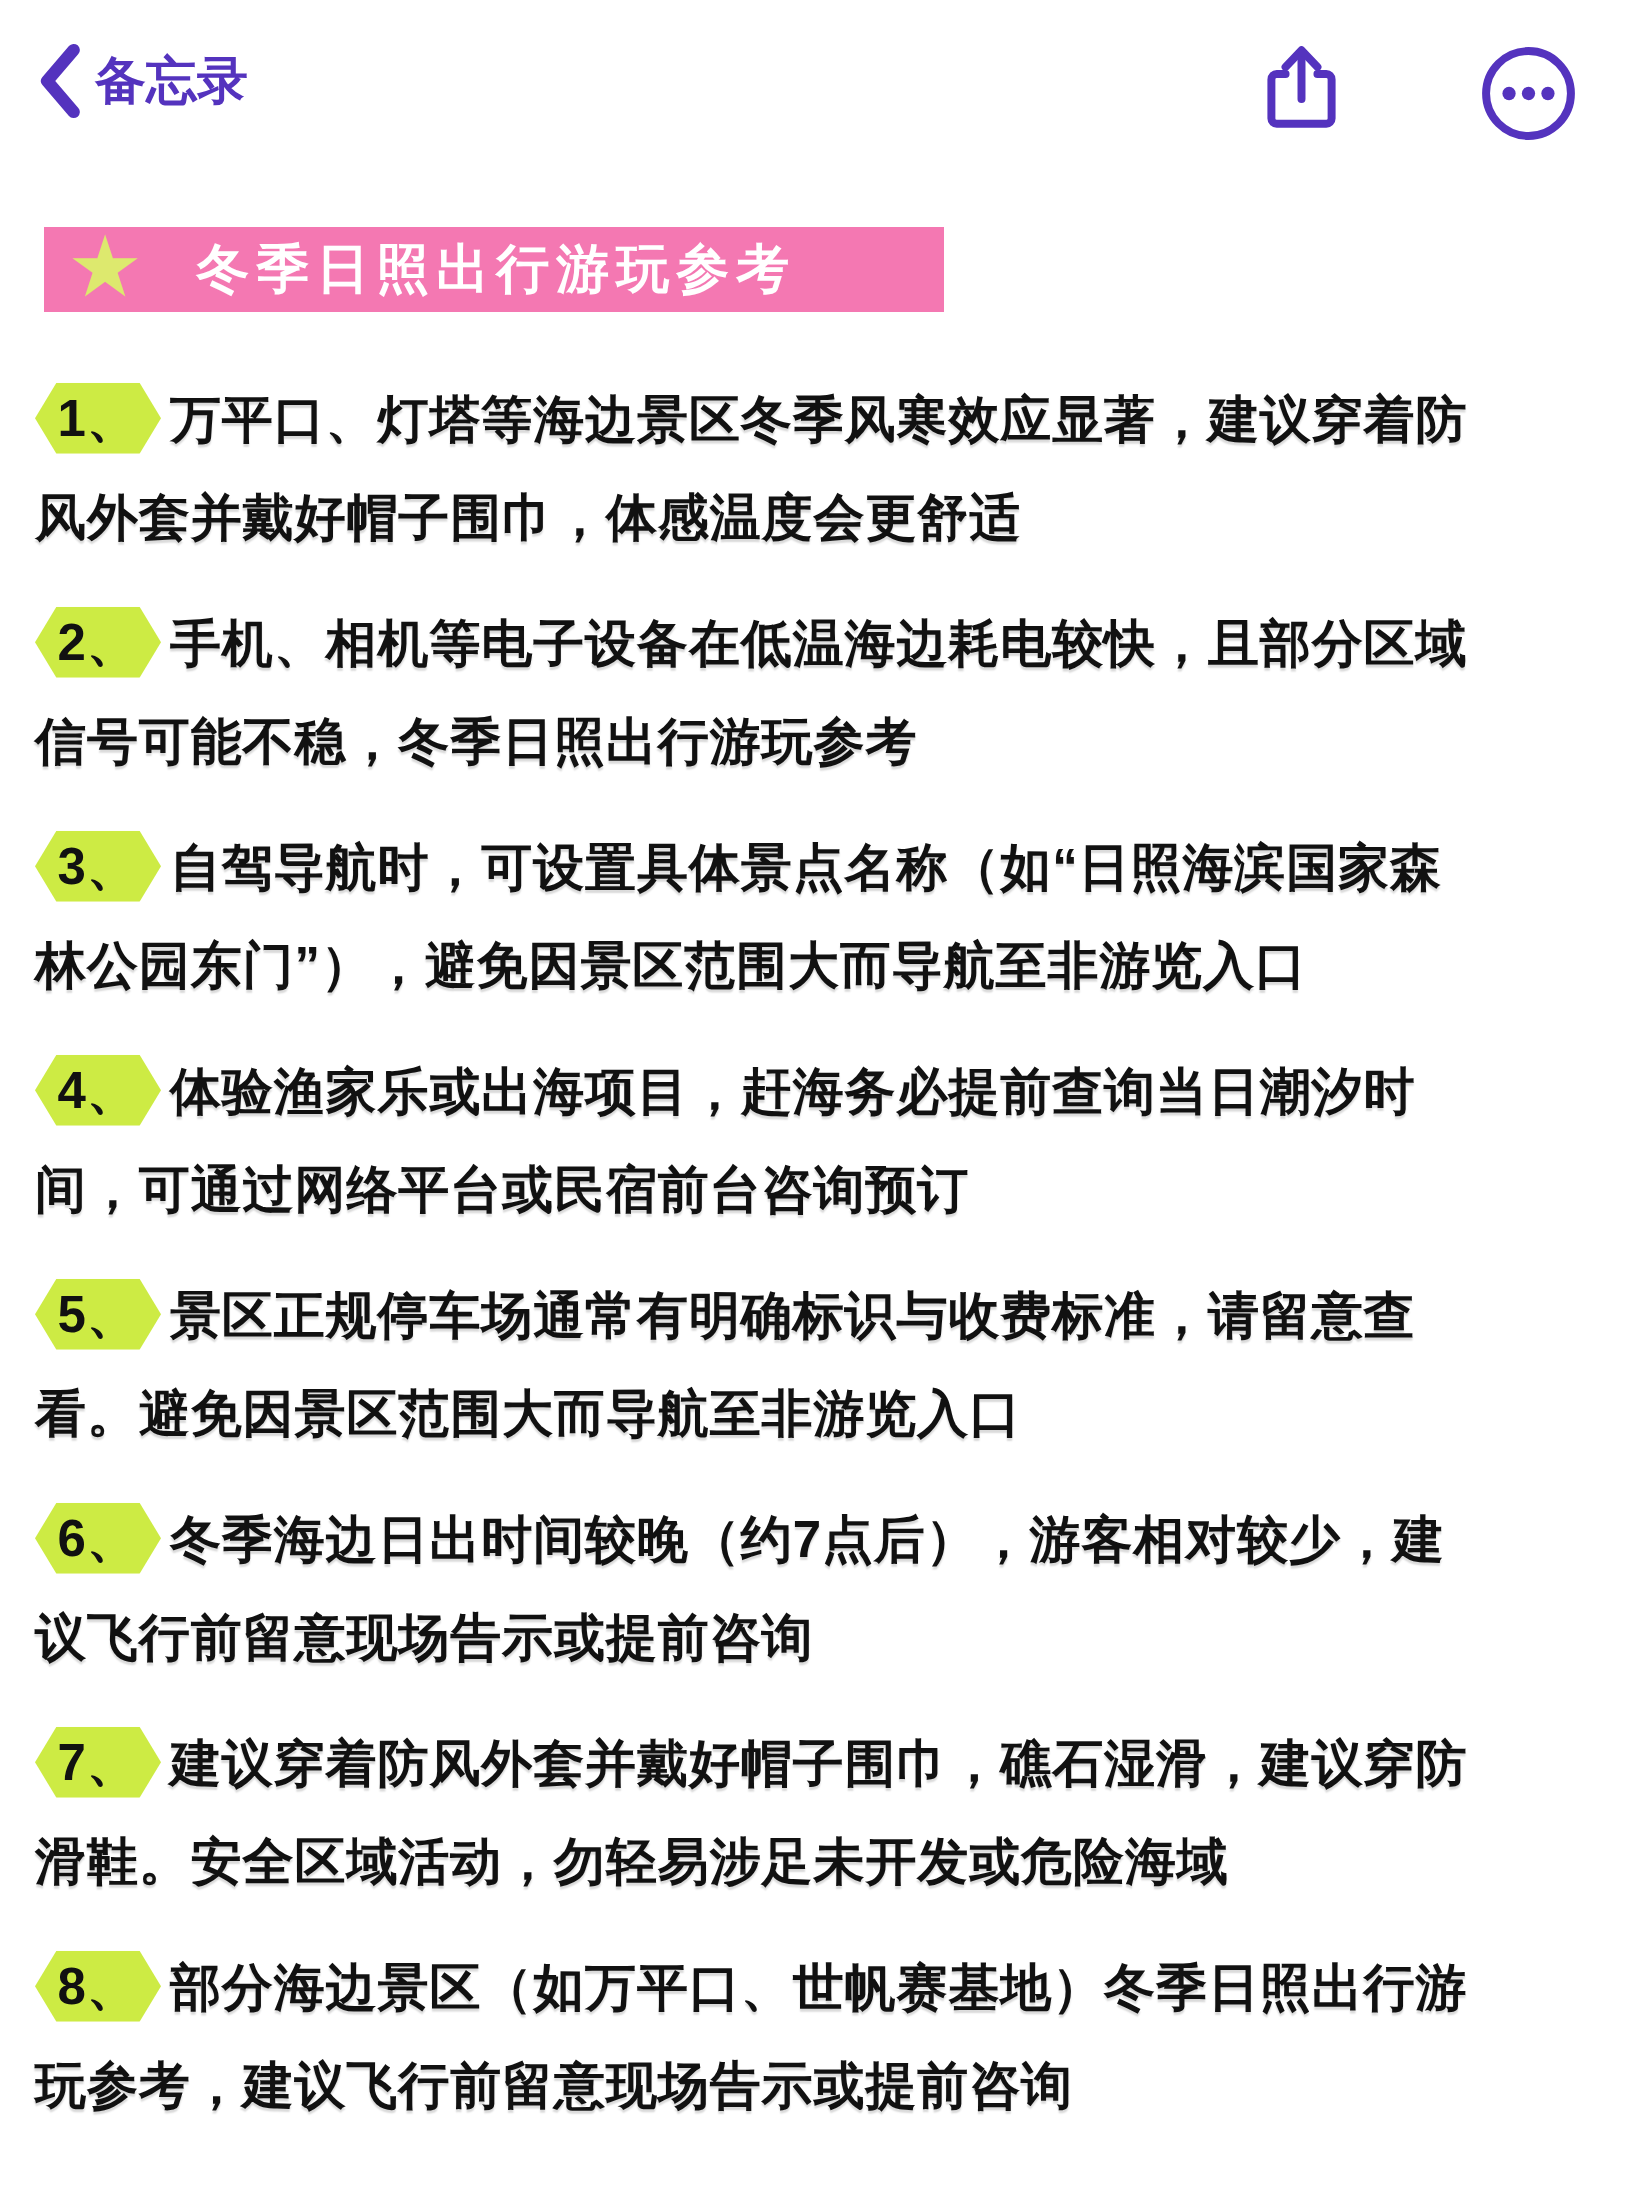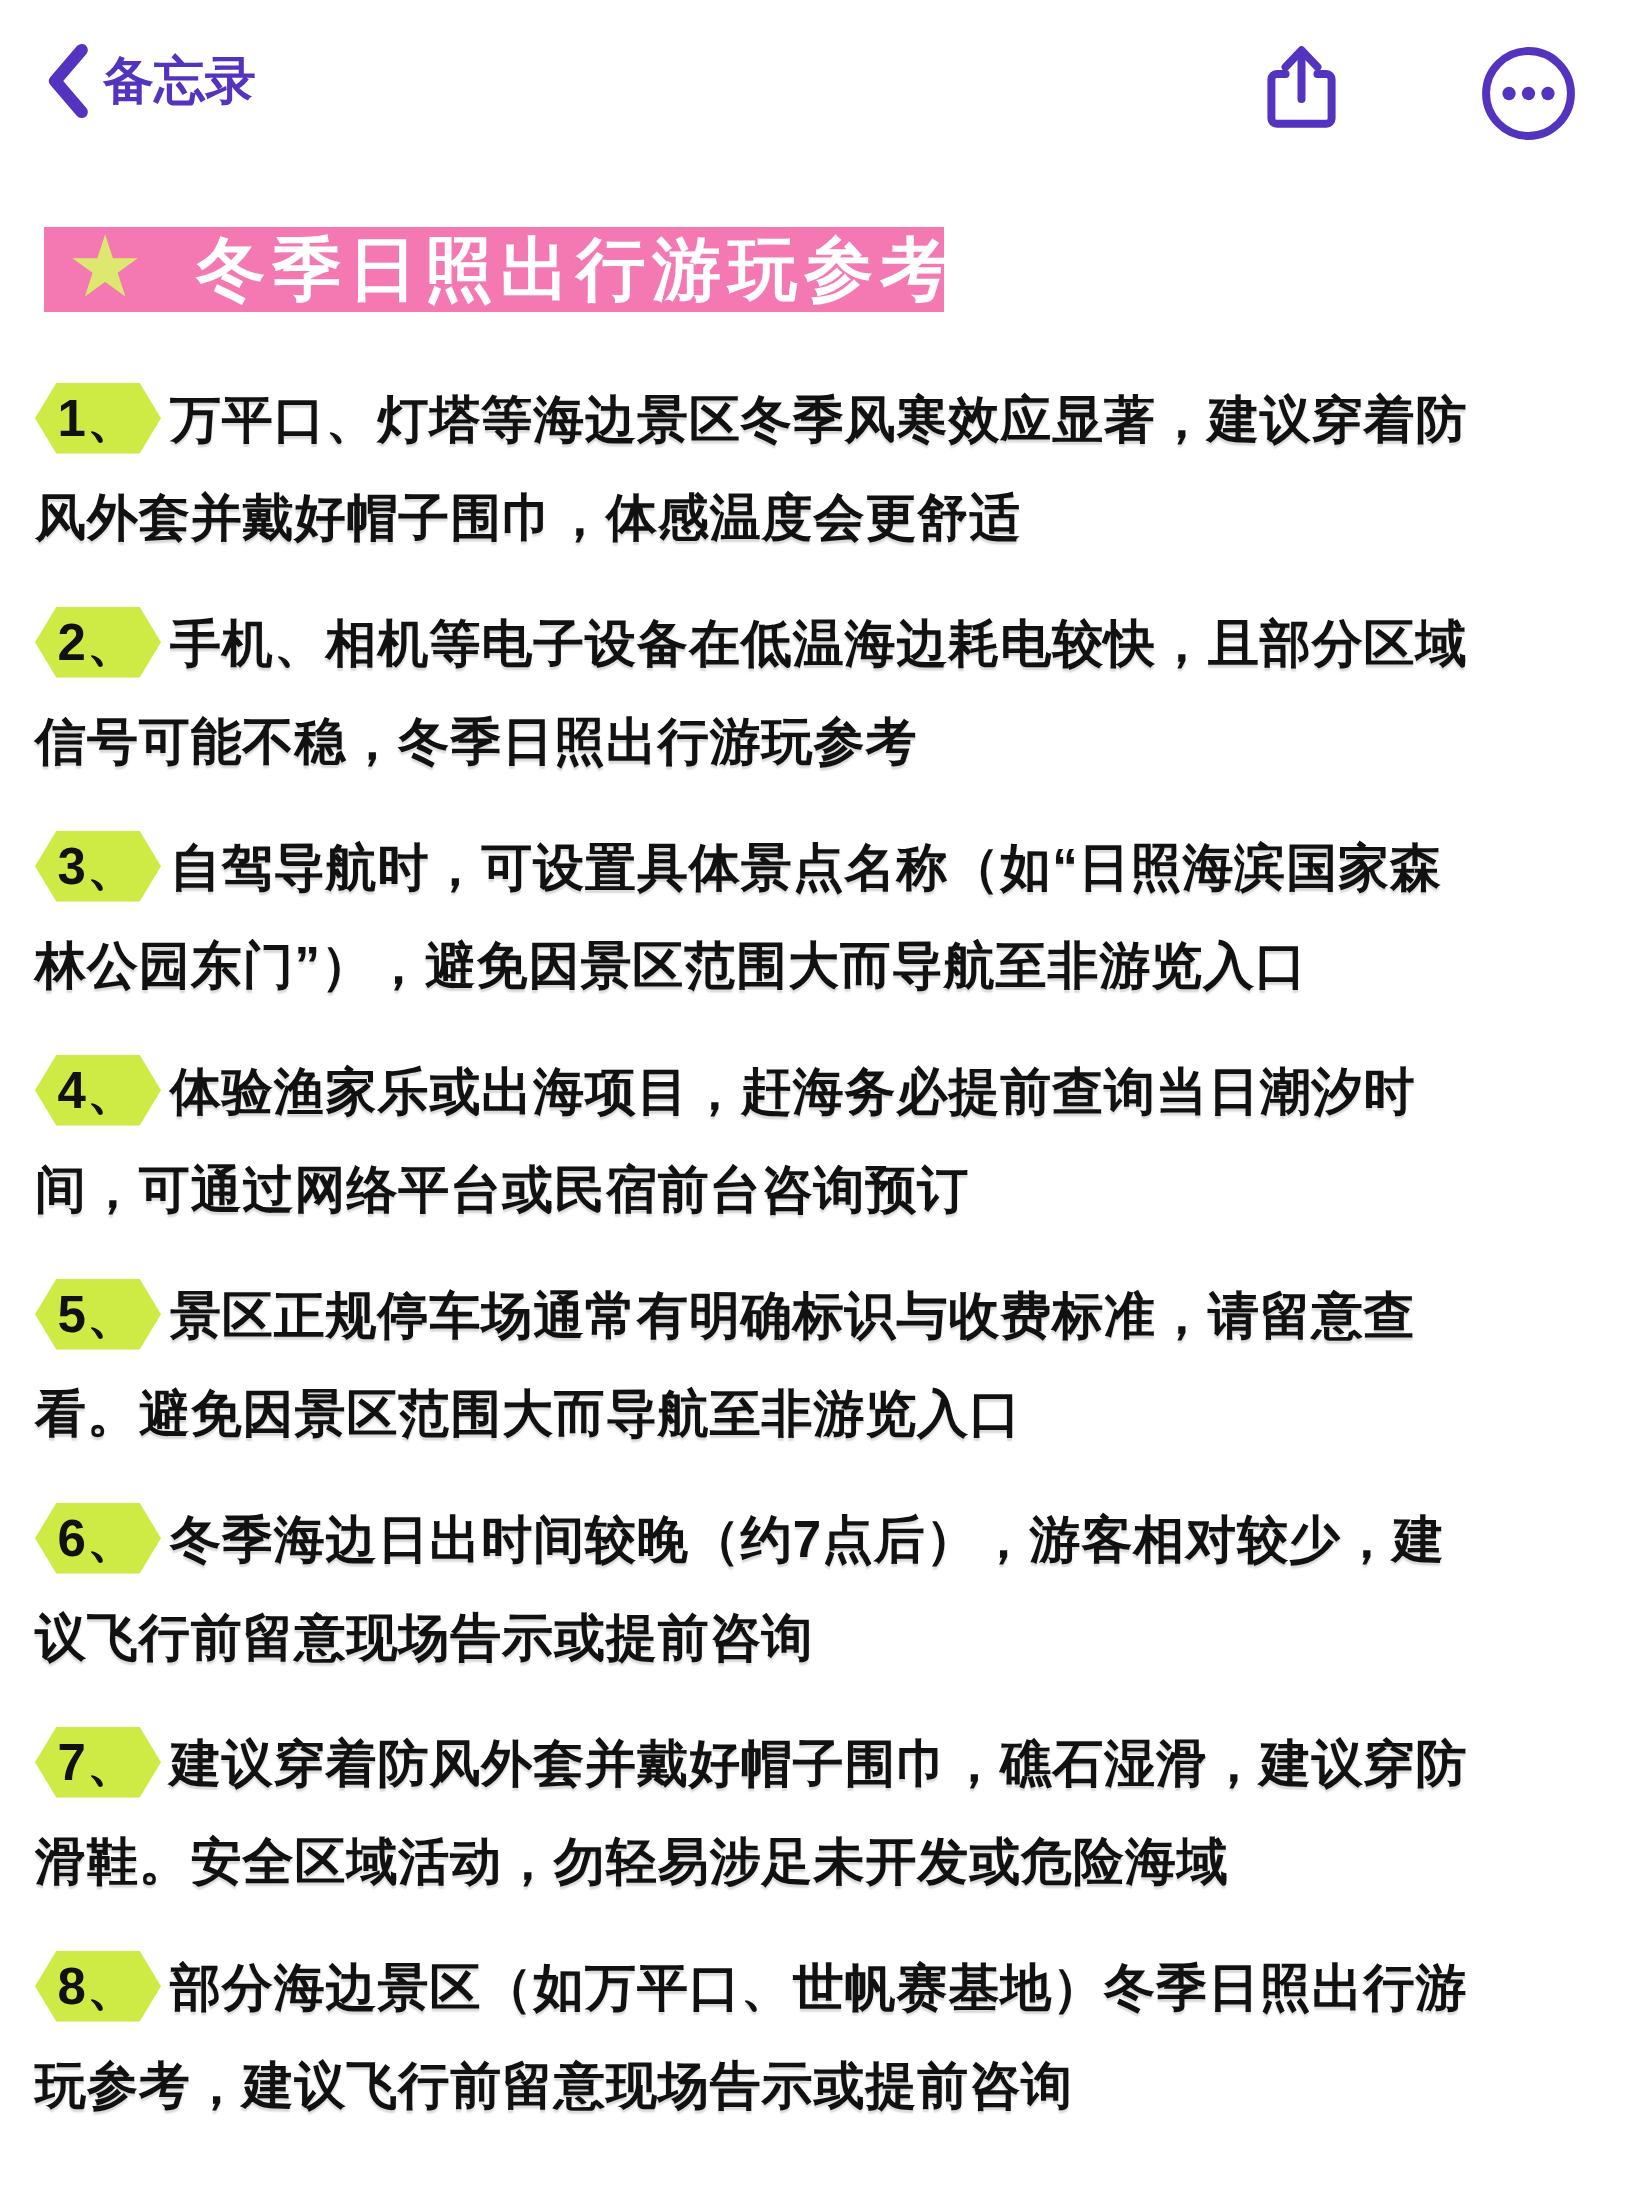--- a/index.html
+++ b/index.html
@@ -7,21 +7,21 @@
   body {
     position: relative;
     height: 2208px;
     font-family: "Liberation Sans", "DejaVu Sans", sans-serif;
     color: #111111;
   }
 
   
   .header { position: absolute; top: 0; left: 0; width: 1652px; height: 142px; }
   .back-button {
-    position: absolute; left: 46px; top: 43px;
+    position: absolute; left: 38px; top: 43px;
     display: flex; align-items: center; gap: 14px;
     color: #5433BE; font-size: 51px; font-weight: 700;
     cursor: pointer;
   }
   .back-button svg { display: block; }
   .icon-button { position: absolute; top: 44px; cursor: pointer; }
   .share-button { left: 1259px; }
   .more-button  { left: 1479px; }
 
   
@@ -32,21 +32,21 @@
     display: flex; align-items: center;
   }
   .banner .star {
     margin-left: 23px;
     font-size: 85px; line-height: 1;
     color: #DDE96E;
     transform: translateY(-3.5px);
   }
   .banner .banner-title {
     margin-left: 53px;
-    color: #ffffff; font-size: 69px; font-weight: 700;
+    color: #ffffff; font-size: 53px; font-weight: 700;
     letter-spacing: 7px; white-space: nowrap;
   }
 
   
   .content {
     position: absolute; left: 35px; top: 371px;
     width: 1436px;
   }
   .item {
     font-size: 51px; font-weight: 700; line-height: 98px;

